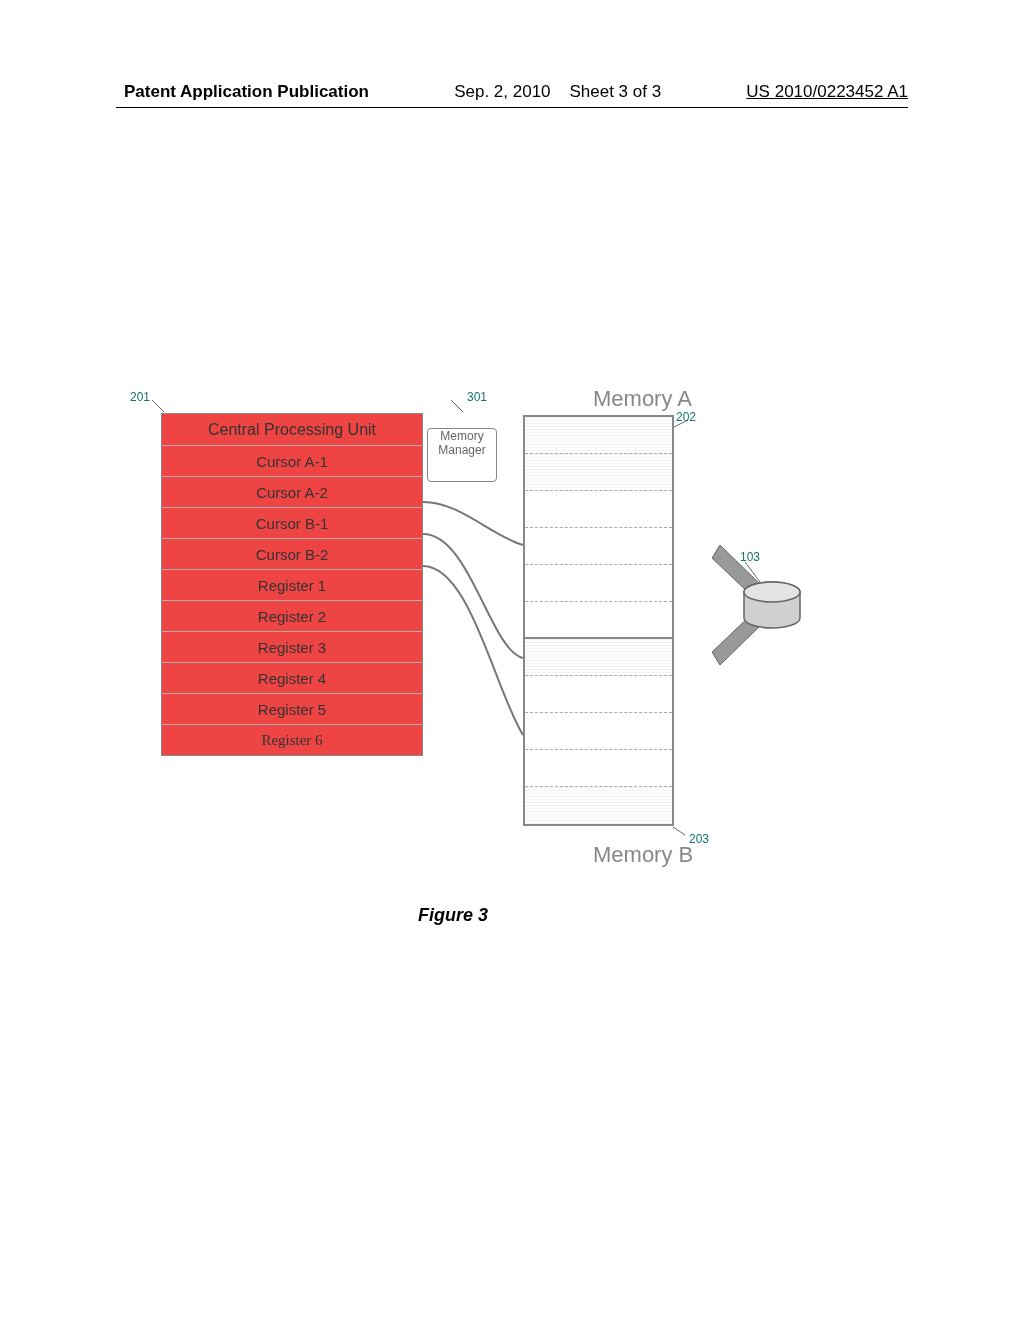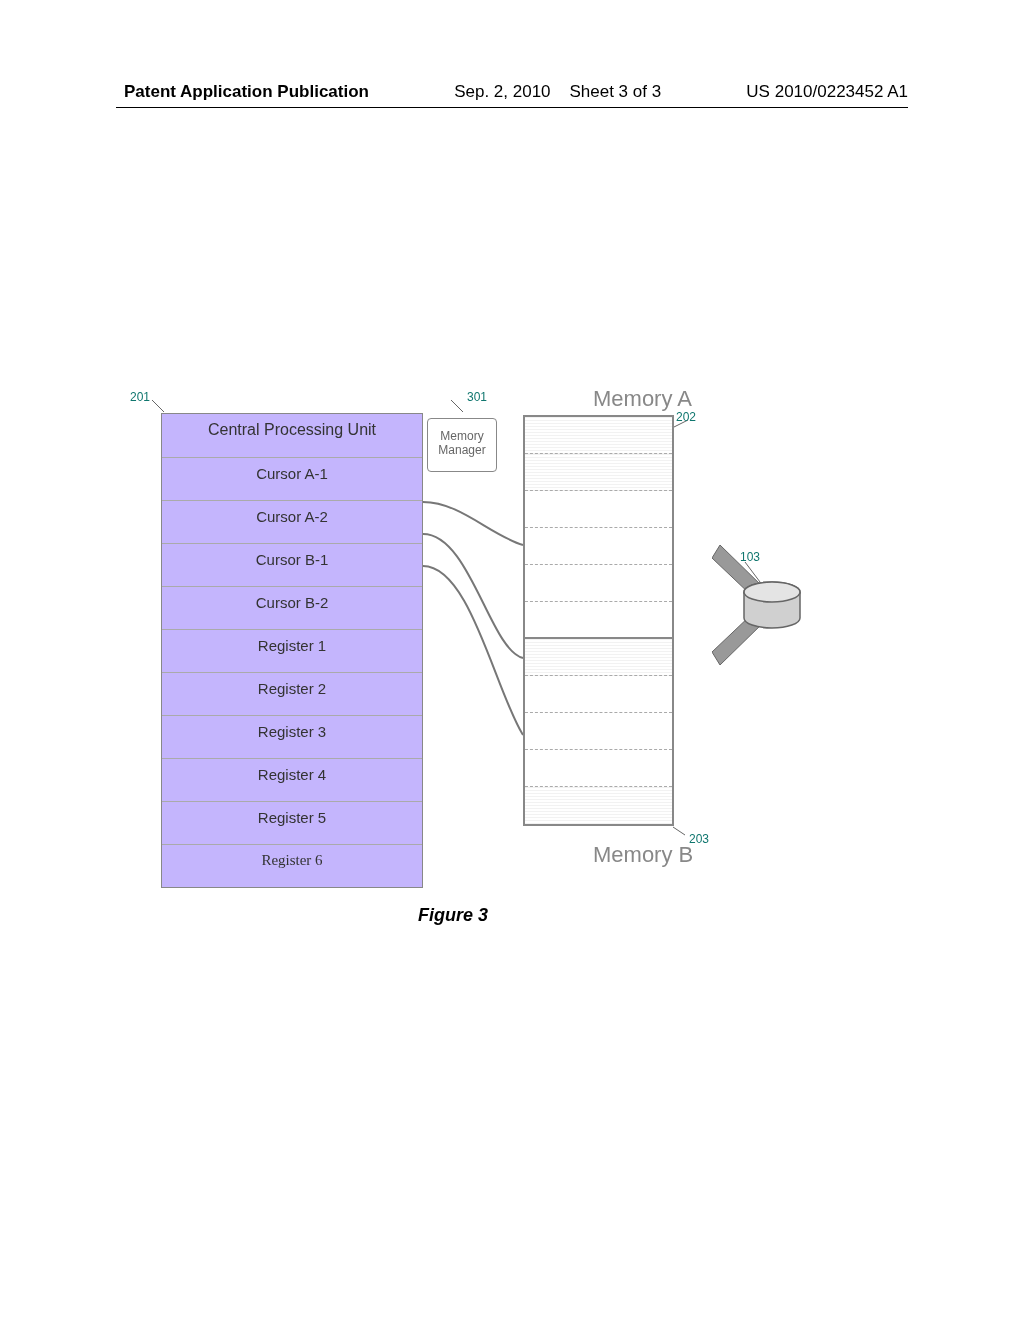--- a/index.html
+++ b/index.html
@@ -15,21 +15,21 @@
     top: 82px;
     left: 124px;
     right: 116px;
     display: flex;
     justify-content: space-between;
     font-size: 17px;
     color: #000;
   }
   .page-header .pub-label { font-weight: bold; }
   .page-header .pub-date { font-weight: normal; }
-  .page-header .pub-num { font-weight: normal; }
+  .page-header .pub-num { font-weight: normal; text-decoration: underline; }
   .header-rule {
     position: absolute;
     top: 107px;
     left: 116px;
     right: 116px;
     height: 1px;
     background: #000;
   }
 
   .diagram {
@@ -45,48 +45,47 @@
     top: 23px;
     left: 31px;
     width: 262px;
     border: 1px solid #888;
   }
   .cpu-table .row {
     border-bottom: 1px solid #aaa;
     text-align: center;
     font-size: 15px;
     color: #333;
-    background: #c4b5fd;
-    padding: 7px 0 18px;
+    background: #ef4444;
+    padding: 7px 0 6px;
   }
   .cpu-table .row:last-child { border-bottom: none; font-family: Liberation Serif, serif; }
 
   .ref-label {
     position: absolute;
     font-size: 12px;
     color: #0f766e;
   }
   .ref-201 { top: 0; left: 0; }
   .ref-301 { top: 0; left: 305px; margin-left: 32px; }
   .ref-202 { top: 20px; left: 546px; }
   .ref-203 { top: 442px; left: 546px; margin-left: 13px; }
   .ref-103 { top: 160px; left: 610px; }
 
   .mem-manager {
     position: absolute;
-    top: 28px;
+    top: 38px;
     left: 297px;
     width: 70px;
     height: 54px;
     border: 1px solid #888;
     border-radius: 4px;
     font-size: 12px;
     color: #666;
     text-align: center;
-    padding-top: 10px;
     line-height: 14px;
     background: #fff;
   }
 
   .memory-title {
     position: absolute;
     color: #888;
     font-size: 22px;
     margin-left: 43px;
   }

